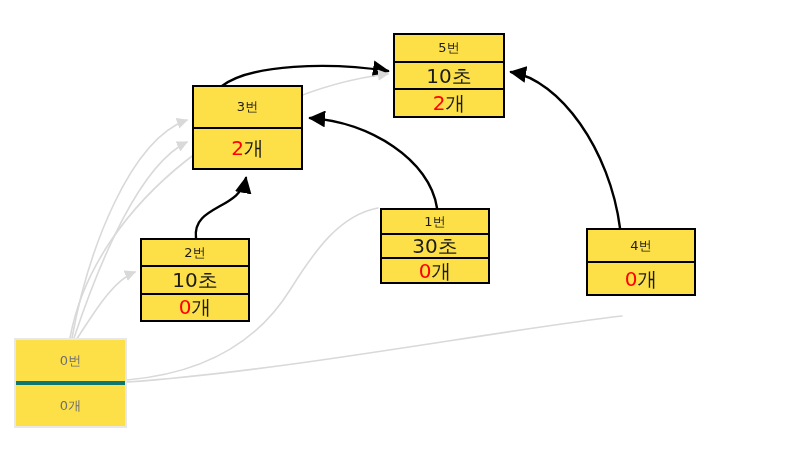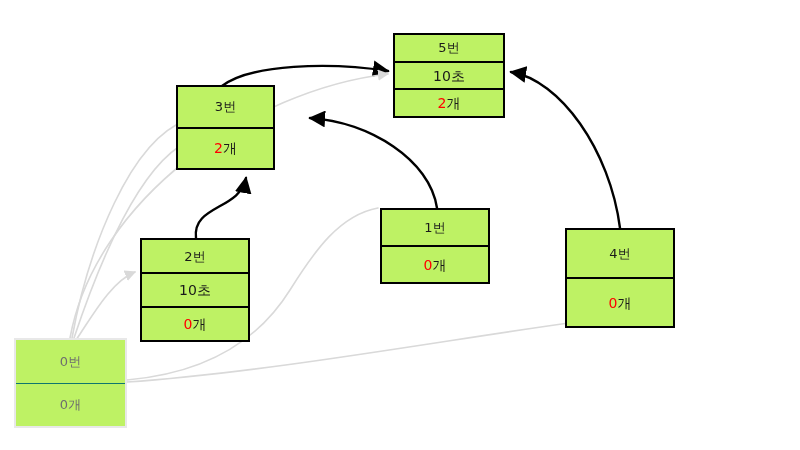--- a/index.html
+++ b/index.html
@@ -21,49 +21,49 @@
   #edge-layer {
     position: absolute;
     left: 0;
     top: 0;
     width: 800px;
     height: 450px;
   }
   .node {
     position: absolute;
     box-sizing: border-box;
-    background: #bef264;
+    background: #fde047;
     border: 2px solid #000000;
     display: flex;
     flex-direction: column;
     z-index: 5;
   }
   .node.dim {
     border-color: #e8e8e8;
   }
   .node-row {
     flex: 1 1 0;
     display: flex;
     align-items: center;
     justify-content: center;
     box-sizing: border-box;
-    font-size: 14px;
+    font-size: 20px;
     line-height: 1;
     color: #1a1a1a;
     white-space: nowrap;
   }
   .node-row.sep-below {
     border-bottom: 2px solid #000000;
   }
   .node.dim .node-row {
     color: #6e6e6e;
     font-size: 13px;
   }
   .node.dim .node-row.sep-below {
-    border-bottom: 1px solid #0f766e;
+    border-bottom: 4px solid #0f766e;
   }
   .count-num {
     color: #ff0000;
   }
   .node.dim .count-num {
     color: #6e6e6e;
   }
   .node-row.title { font-size: 13px; }
 </style>
 </head>
@@ -96,43 +96,44 @@
 
   <div id="node-group">
       <div class="node" style="left: 393px; top: 33px; width: 112px; height: 85px;">
         <div class="node-row title sep-below">5번</div>
         <div class="node-row sep-below">10초</div>
         <div class="node-row">
           <span class="count-num">2</span>
           <span>개</span>
         </div>
       </div>
-      <div class="node" style="left: 176px; top: 85px; width: 99px; height: 85px;">
+      <div class="node" style="left: 192px; top: 85px; width: 111px; height: 85px;">
         <div class="node-row title sep-below">3번</div>
         <div class="node-row">
           <span class="count-num">2</span>
           <span>개</span>
         </div>
       </div>
-      <div class="node" style="left: 140px; top: 238px; width: 110px; height: 104px;">
+      <div class="node" style="left: 140px; top: 238px; width: 110px; height: 84px;">
         <div class="node-row title sep-below">2번</div>
         <div class="node-row sep-below">10초</div>
         <div class="node-row">
           <span class="count-num">0</span>
           <span>개</span>
         </div>
       </div>
       <div class="node" style="left: 380px; top: 208px; width: 110px; height: 76px;">
         <div class="node-row title sep-below">1번</div>
+        <div class="node-row sep-below">30초</div>
         <div class="node-row">
           <span class="count-num">0</span>
           <span>개</span>
         </div>
       </div>
-      <div class="node" style="left: 565px; top: 228px; width: 110px; height: 100px;">
+      <div class="node" style="left: 586px; top: 228px; width: 110px; height: 68px;">
         <div class="node-row title sep-below">4번</div>
         <div class="node-row">
           <span class="count-num">0</span>
           <span>개</span>
         </div>
       </div>
       <div class="node dim" style="left: 14px; top: 338px; width: 113px; height: 90px;">
         <div class="node-row title sep-below">0번</div>
         <div class="node-row">
           <span class="count-num">0</span>

